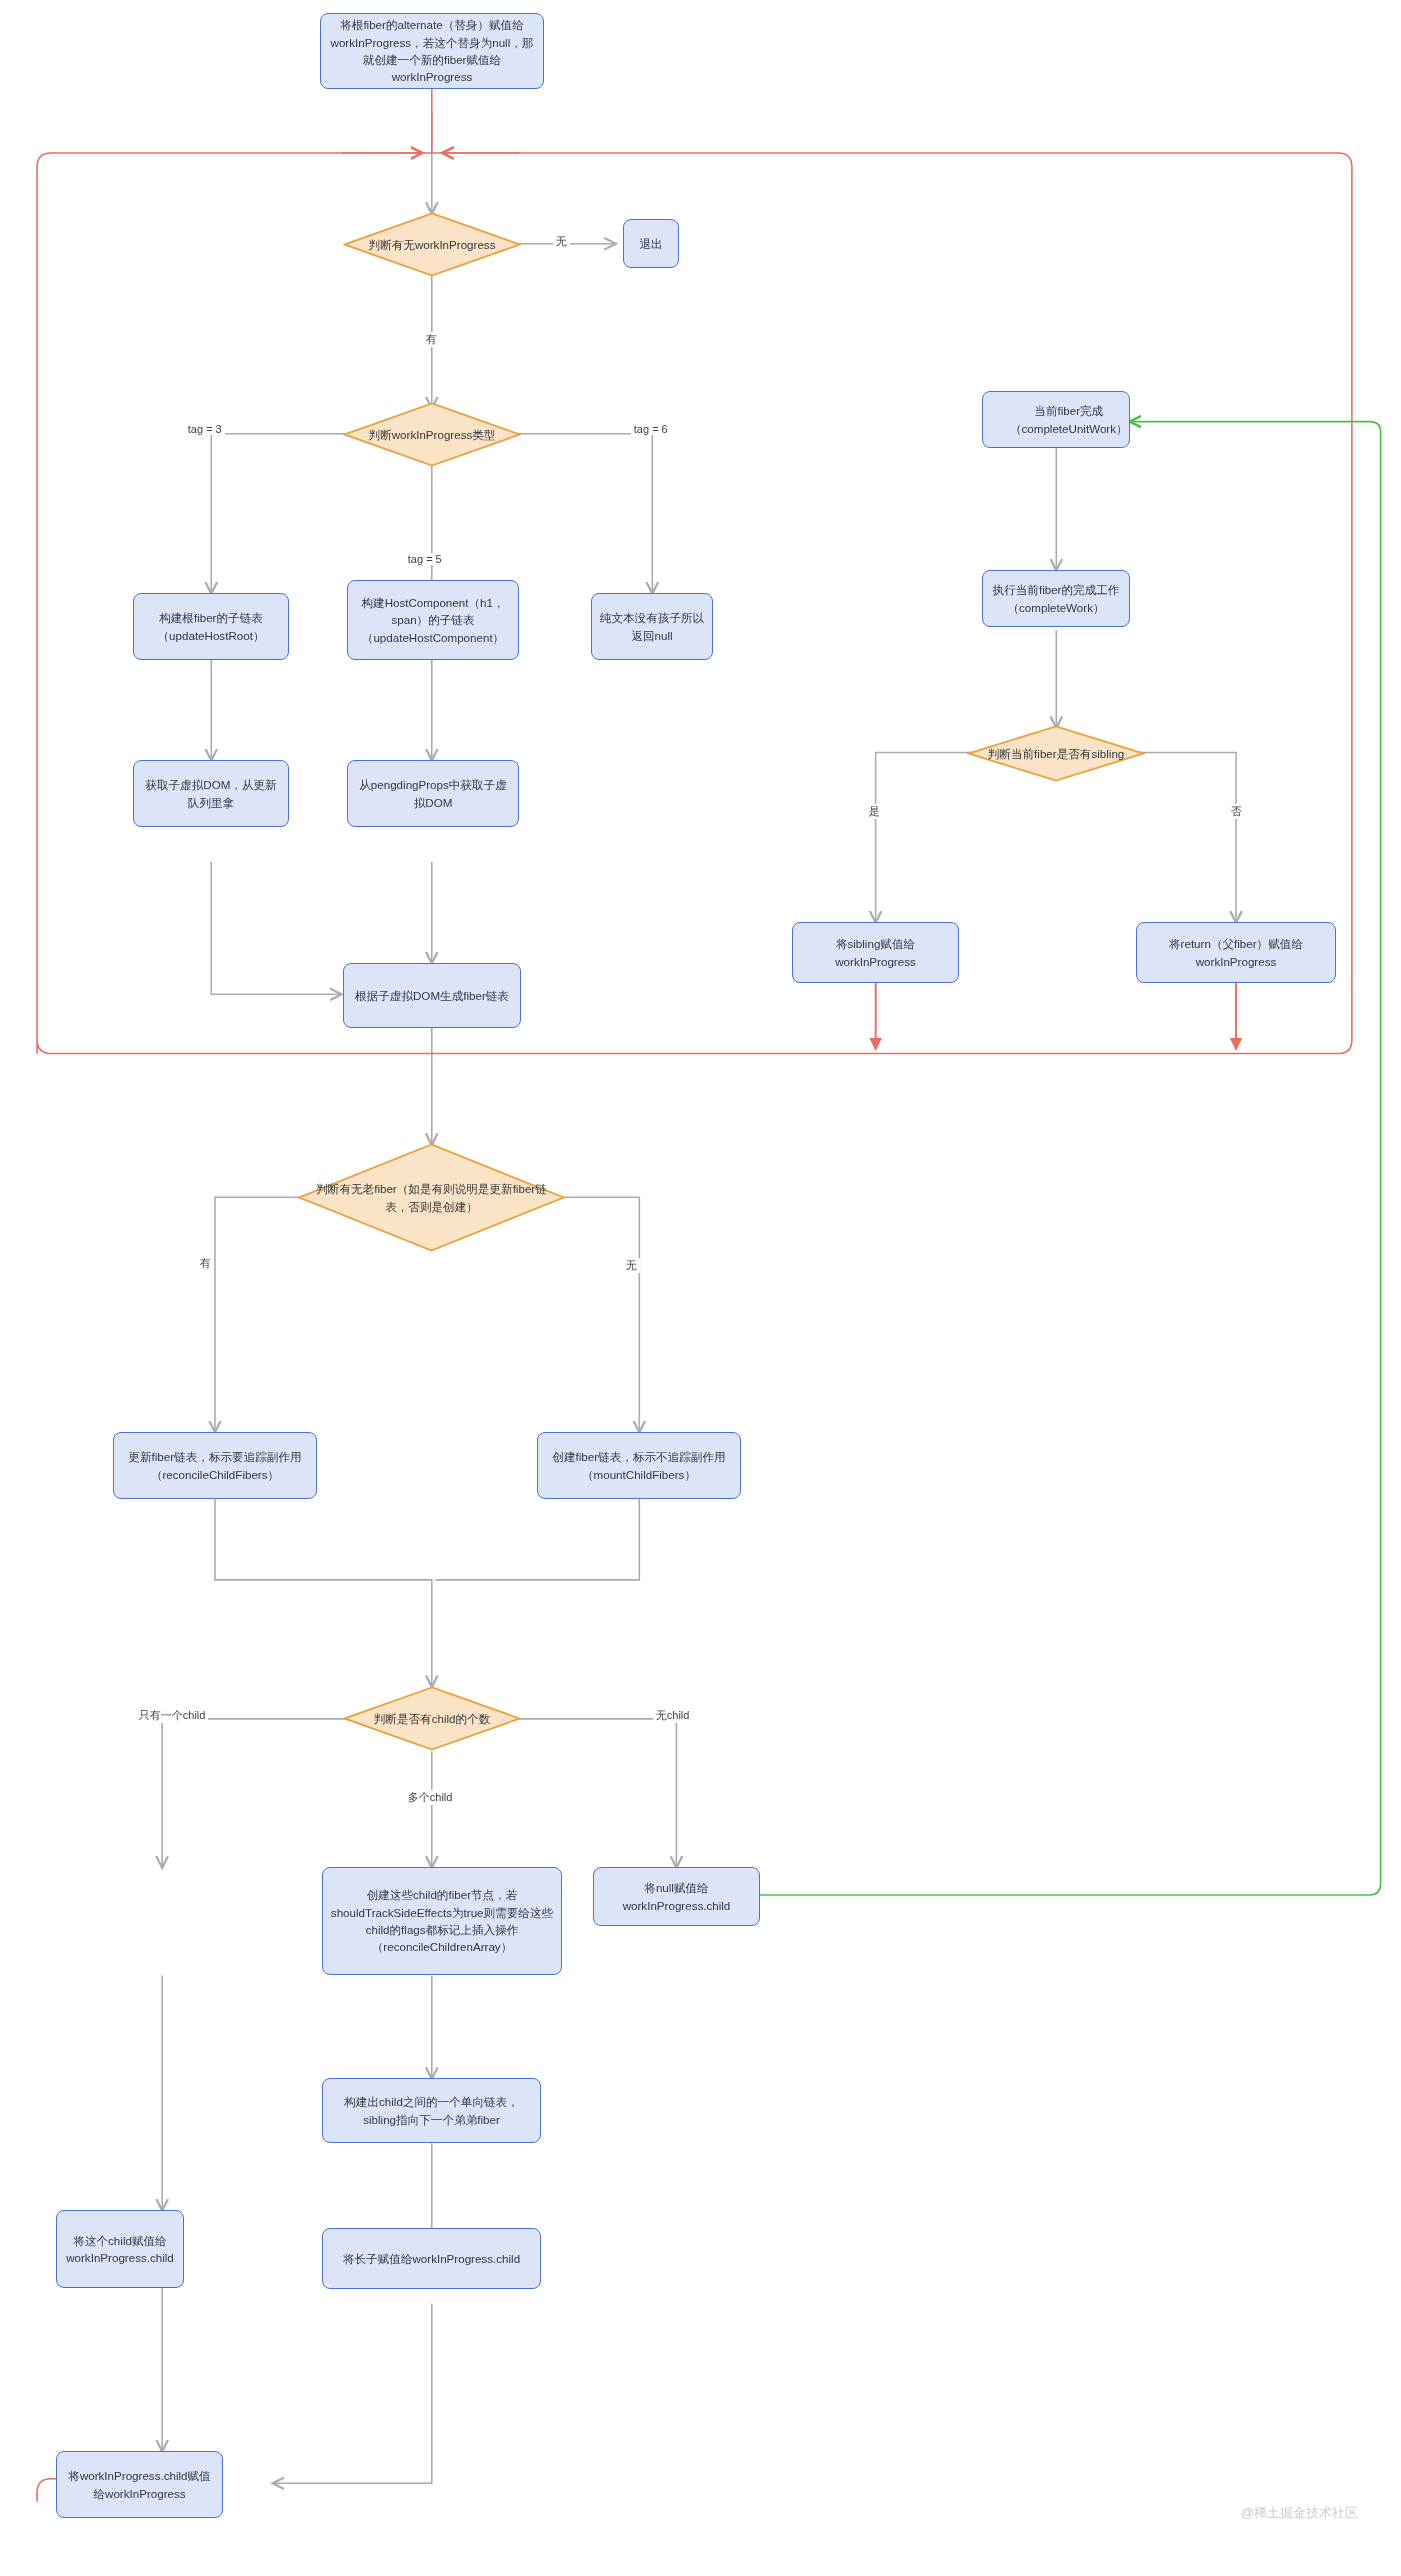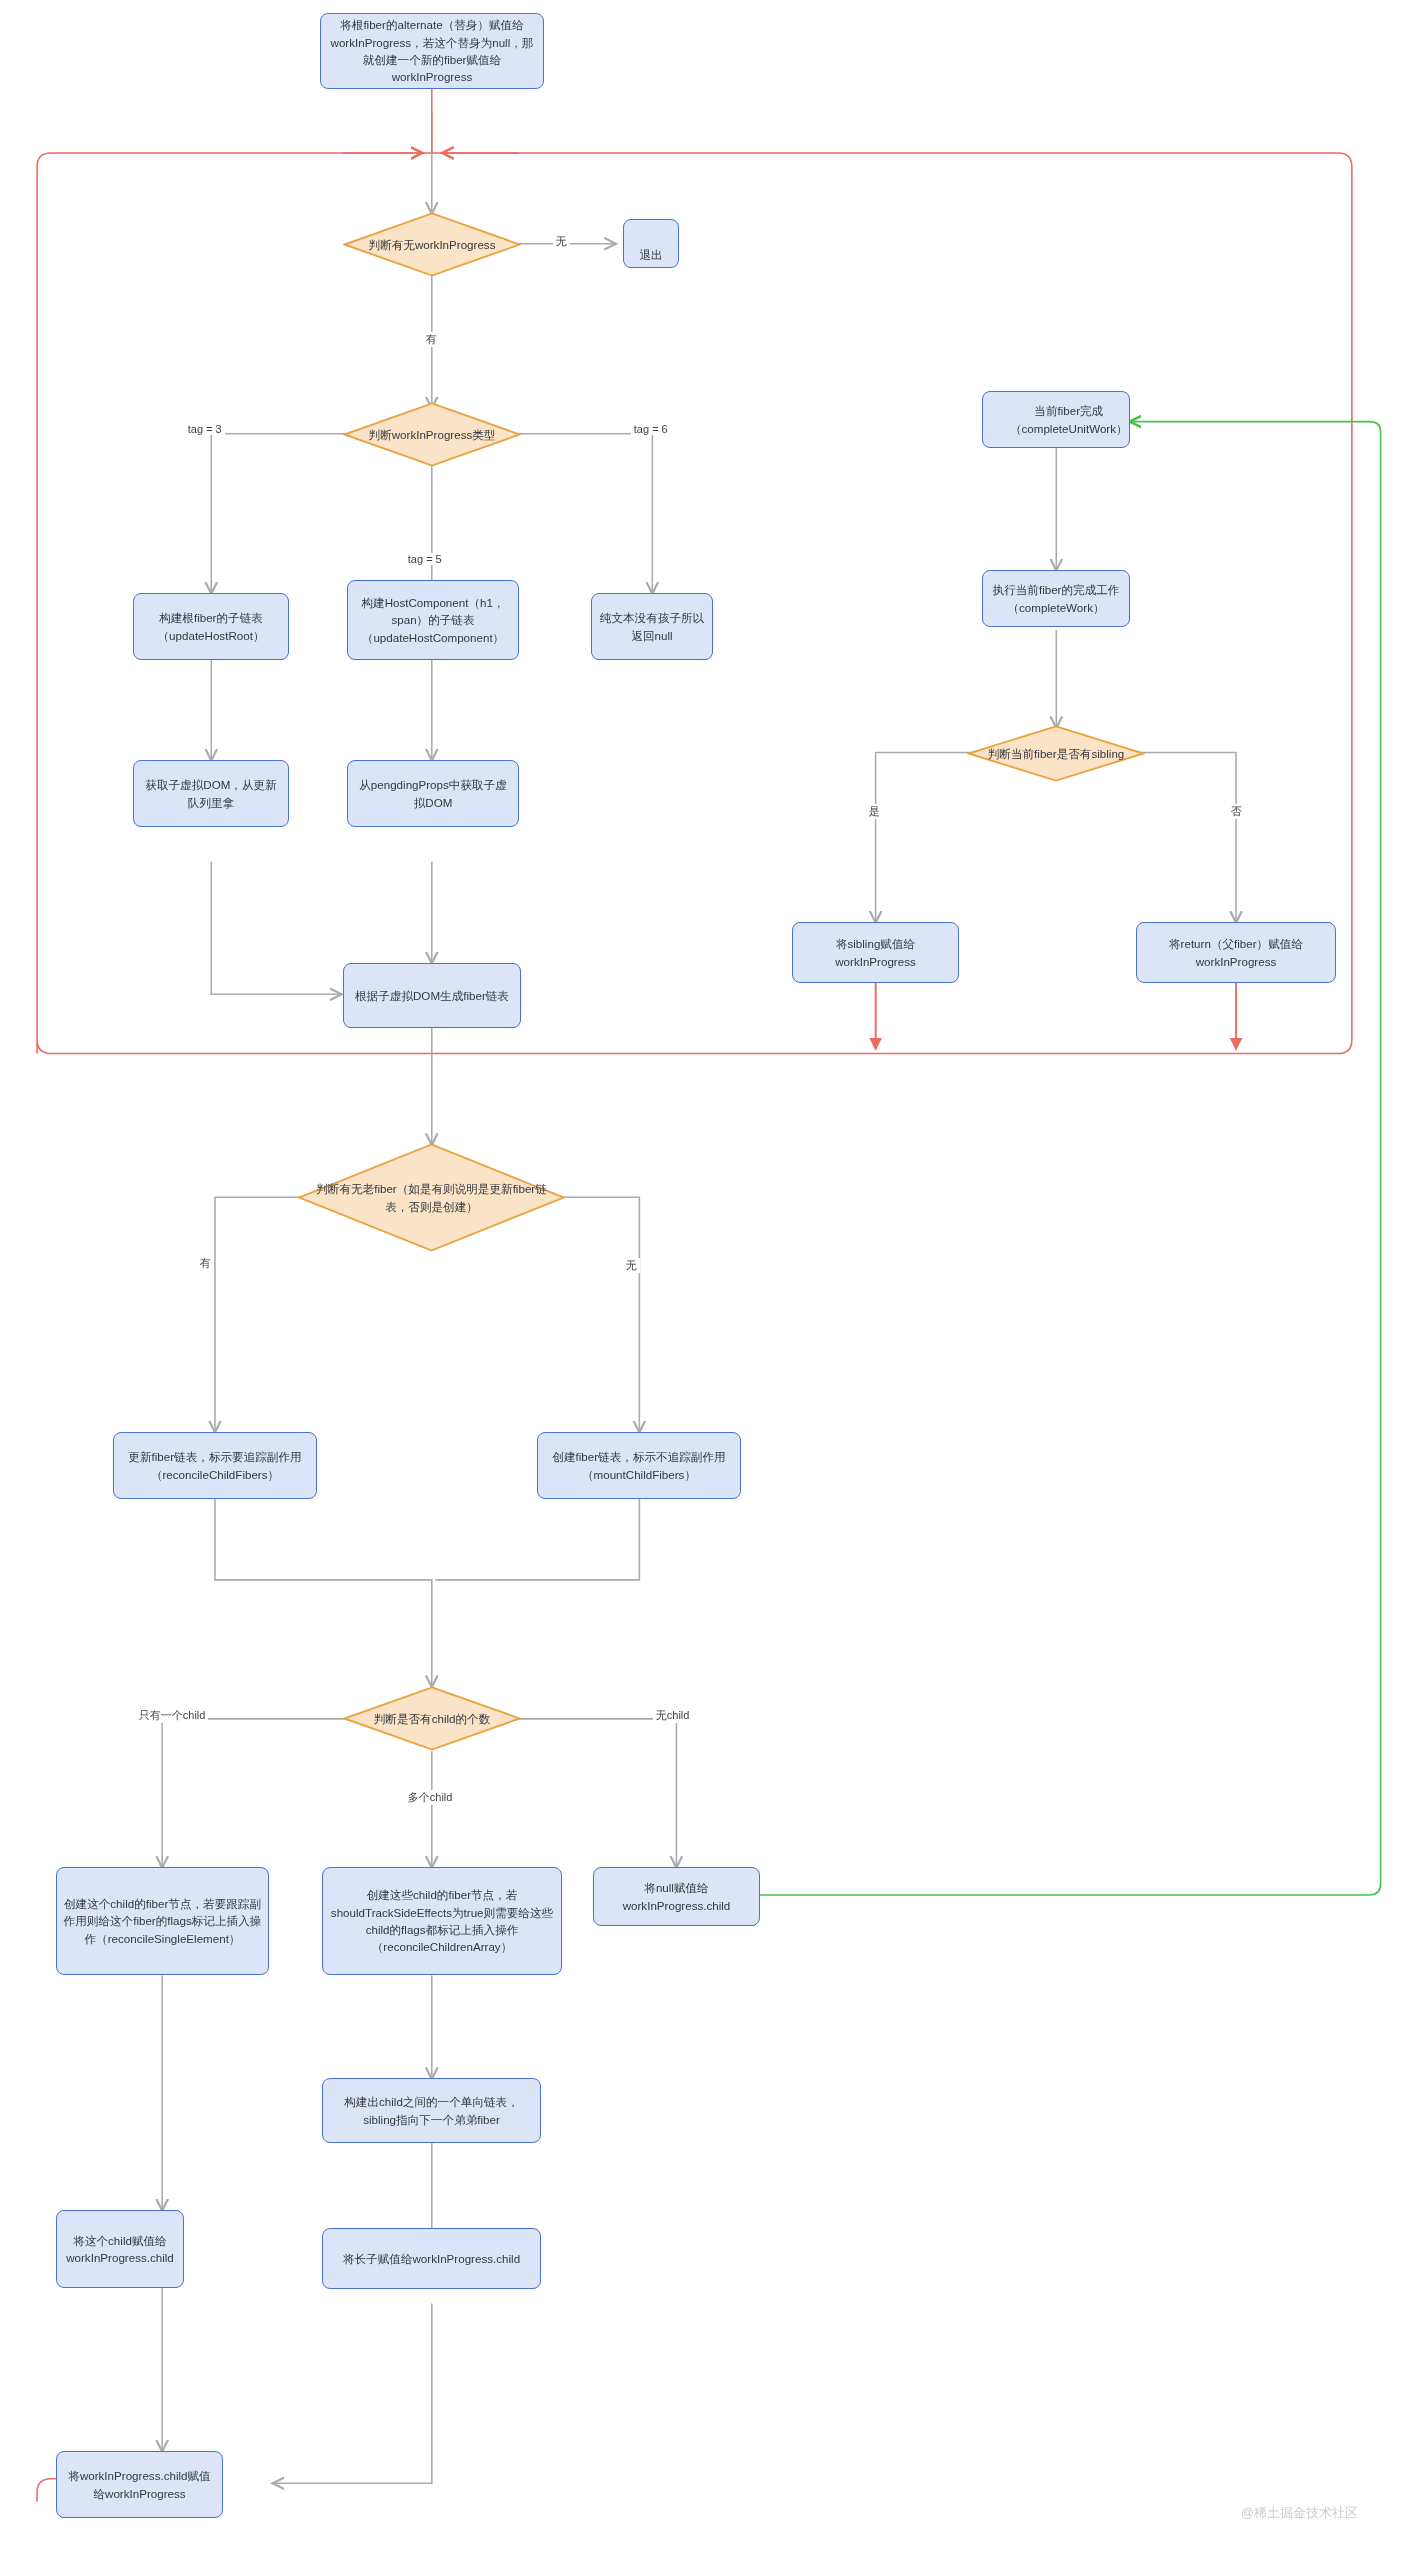--- a/index.html
+++ b/index.html
@@ -116,21 +116,21 @@
     <span>将根fiber的alternate（替身）赋值给workInProgress，若这个替身为null，那就创建一个新的fiber赋值给workInProgress</span>
   </div>
 
   <div class="node dec" style="left:343px;top:212px;width:178px;height:65px;">
     <svg class="diamond" viewBox="0 0 192 70" preserveAspectRatio="none">
       <polygon points="96,1.5 190.5,35 96,68.5 1.5,35" fill="#fbe3c7" stroke="#e8a33d" stroke-width="2"></polygon>
     </svg>
     <span class="dtext">判断有无workInProgress</span>
   </div>
 
-  <div class="node proc" style="left:623px;top:219px;width:56px;height:49px;align-items:flex-end;">
+  <div class="node proc" style="left:623px;top:219px;width:56px;height:49px;">
     <span>退出</span>
   </div>
 
   <div class="node dec" style="left:343px;top:402px;width:178px;height:65px;">
     <svg class="diamond" viewBox="0 0 192 70" preserveAspectRatio="none">
       <polygon points="96,1.5 190.5,35 96,68.5 1.5,35" fill="#fbe3c7" stroke="#e8a33d" stroke-width="2"></polygon>
     </svg>
     <span class="dtext">判断workInProgress类型</span>
   </div>
 
@@ -173,23 +173,20 @@
     <span>创建fiber链表，标示不追踪副作用（mountChildFibers）</span>
   </div>
 
   <div class="node dec" style="left:343px;top:1686px;width:178px;height:65px;">
     <svg class="diamond" viewBox="0 0 192 70" preserveAspectRatio="none">
       <polygon points="96,1.5 190.5,35 96,68.5 1.5,35" fill="#fbe3c7" stroke="#e8a33d" stroke-width="2"></polygon>
     </svg>
     <span class="dtext">判断是否有child的个数</span>
   </div>
 
-  <div class="node proc" style="left:56px;top:1867px;width:213px;height:108px;">
-    <span>创建这个child的fiber节点，若要跟踪副作用则给这个fiber的flags标记上插入操作（reconcileSingleElement）</span>
-  </div>
 
   <div class="node proc" style="left:322px;top:1867px;width:240px;height:108px;">
     <span>创建这些child的fiber节点，若shouldTrackSideEffects为true则需要给这些child的flags都标记上插入操作（reconcileChildrenArray）</span>
   </div>
 
   <div class="node proc" style="left:593px;top:1867px;width:167px;height:59px;">
     <span>将null赋值给workInProgress.child</span>
   </div>
 
   <div class="node proc" style="left:322px;top:2078px;width:219px;height:65px;">

